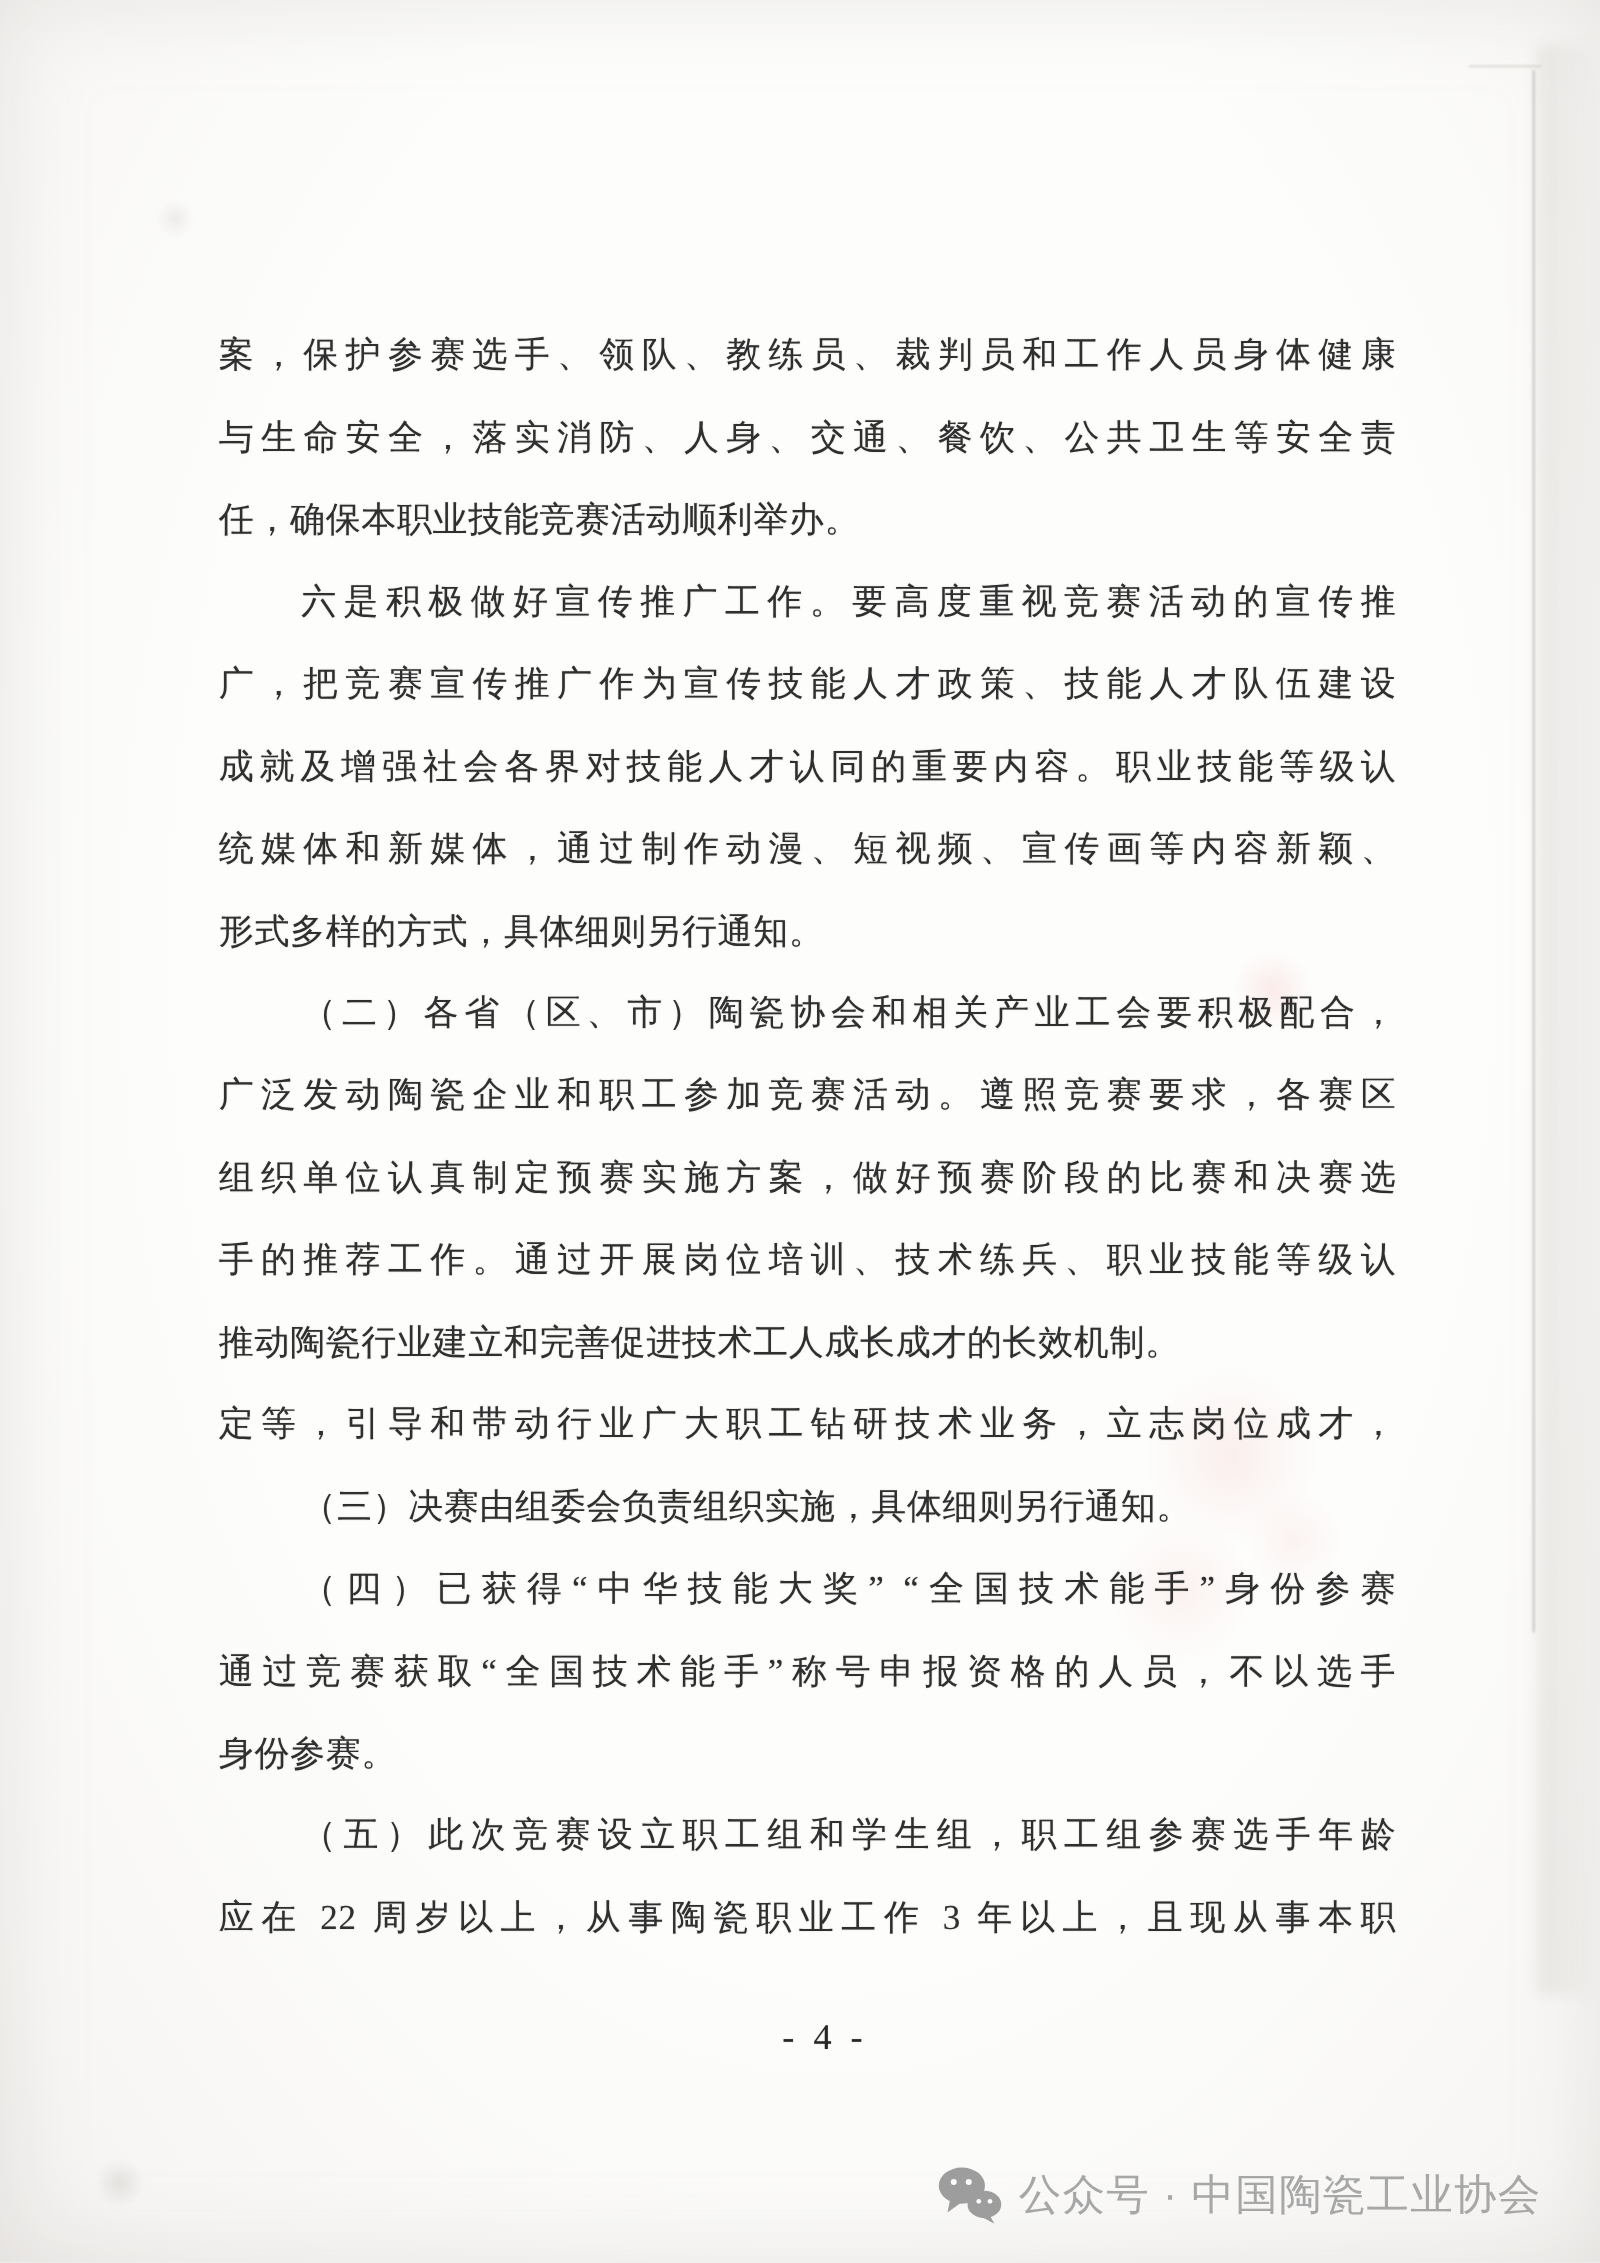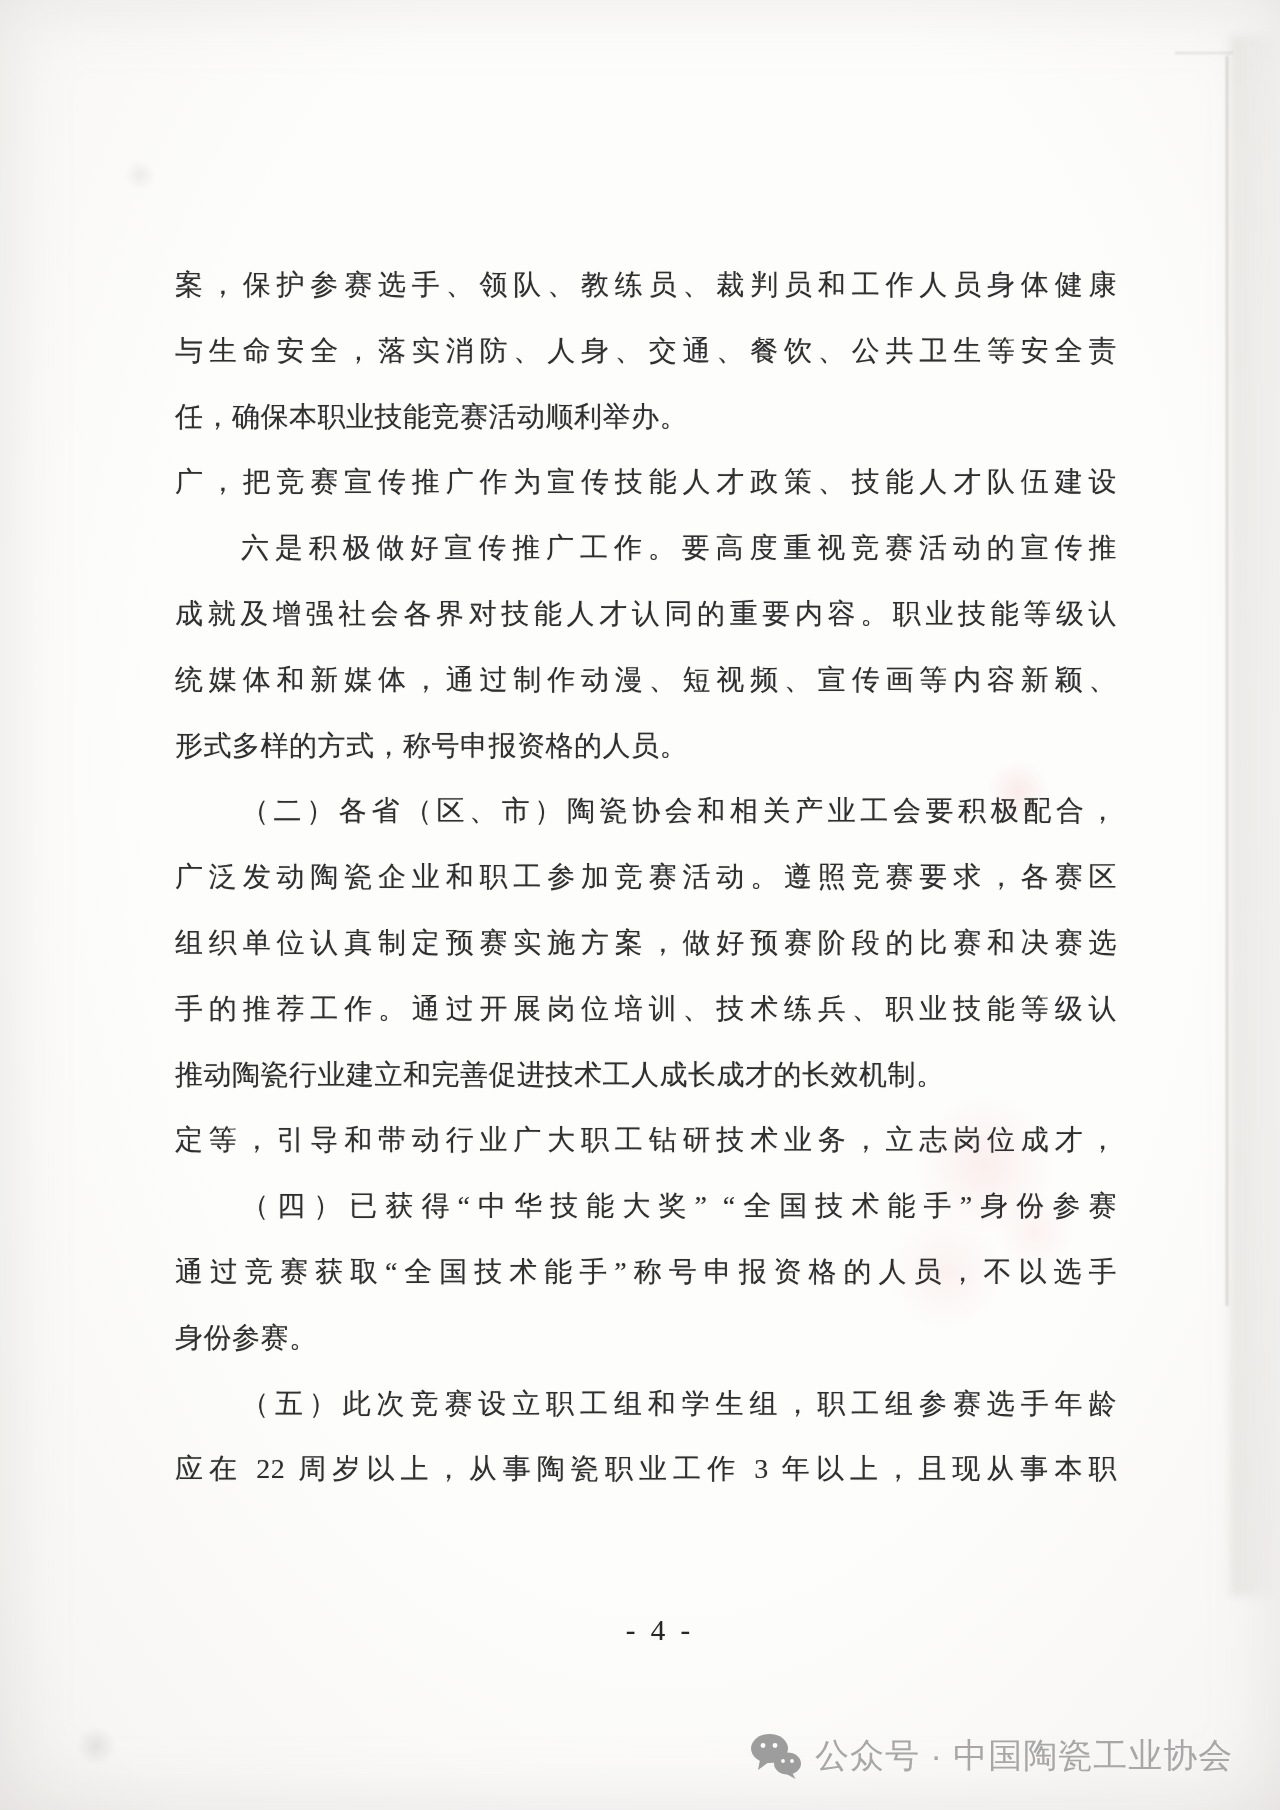--- a/index.html
+++ b/index.html
@@ -75,31 +75,32 @@
 <div class="photo">
   <div class="edge-right"></div>
   <div class="crease"></div>
   <div class="corner-top"></div>
   <div class="stains"></div>
 
   <div class="textcol">
     <div class="line j">案，保护参赛选手、领队、教练员、裁判员和工作人员身体健康</div>
     <div class="line j">与生命安全，落实消防、人身、交通、餐饮、公共卫生等安全责</div>
     <div class="line">任，确保本职业技能竞赛活动顺利举办。</div>
+    <div class="line j indent">六是积极做好宣传推广工作。要高度重视竞赛活动的宣传推</div>
     <div class="line j">广，把竞赛宣传推广作为宣传技能人才政策、技能人才队伍建设</div>
-    <div class="line j indent">六是积极做好宣传推广工作。要高度重视竞赛活动的宣传推</div>
     <div class="line j">成就及增强社会各界对技能人才认同的重要内容。职业技能等级认</div>
     <div class="line j">统媒体和新媒体，通过制作动漫、短视频、宣传画等内容新颖、</div>
-    <div class="line">形式多样的方式，称号申报资格的人员。</div>
+    <div class="line">形式多样的方式，具体细则另行通知。</div>
     <div class="line j indent">（二）各省（区、市）陶瓷协会和相关产业工会要积极配合，</div>
     <div class="line j">广泛发动陶瓷企业和职工参加竞赛活动。遵照竞赛要求，各赛区</div>
     <div class="line j">组织单位认真制定预赛实施方案，做好预赛阶段的比赛和决赛选</div>
     <div class="line j">手的推荐工作。通过开展岗位培训、技术练兵、职业技能等级认</div>
     <div class="line">推动陶瓷行业建立和完善促进技术工人成长成才的长效机制。</div>
     <div class="line j">定等，引导和带动行业广大职工钻研技术业务，立志岗位成才，</div>
+    <div class="line indent">（三）决赛由组委会负责组织实施，具体细则另行通知。</div>
     <div class="line j indent">（四）已获得“中华技能大奖” “全国技术能手”身份参赛</div>
     <div class="line j">通过竞赛获取“全国技术能手”称号申报资格的人员，不以选手</div>
     <div class="line">身份参赛。</div>
     <div class="line j indent">（五）此次竞赛设立职工组和学生组，职工组参赛选手年龄</div>
     <div class="line j">应在 22 周岁以上，从事陶瓷职业工作 3 年以上，且现从事本职</div>
   </div>
 
   <div class="pageno">- 4 -</div>
 
   <div class="footer">

